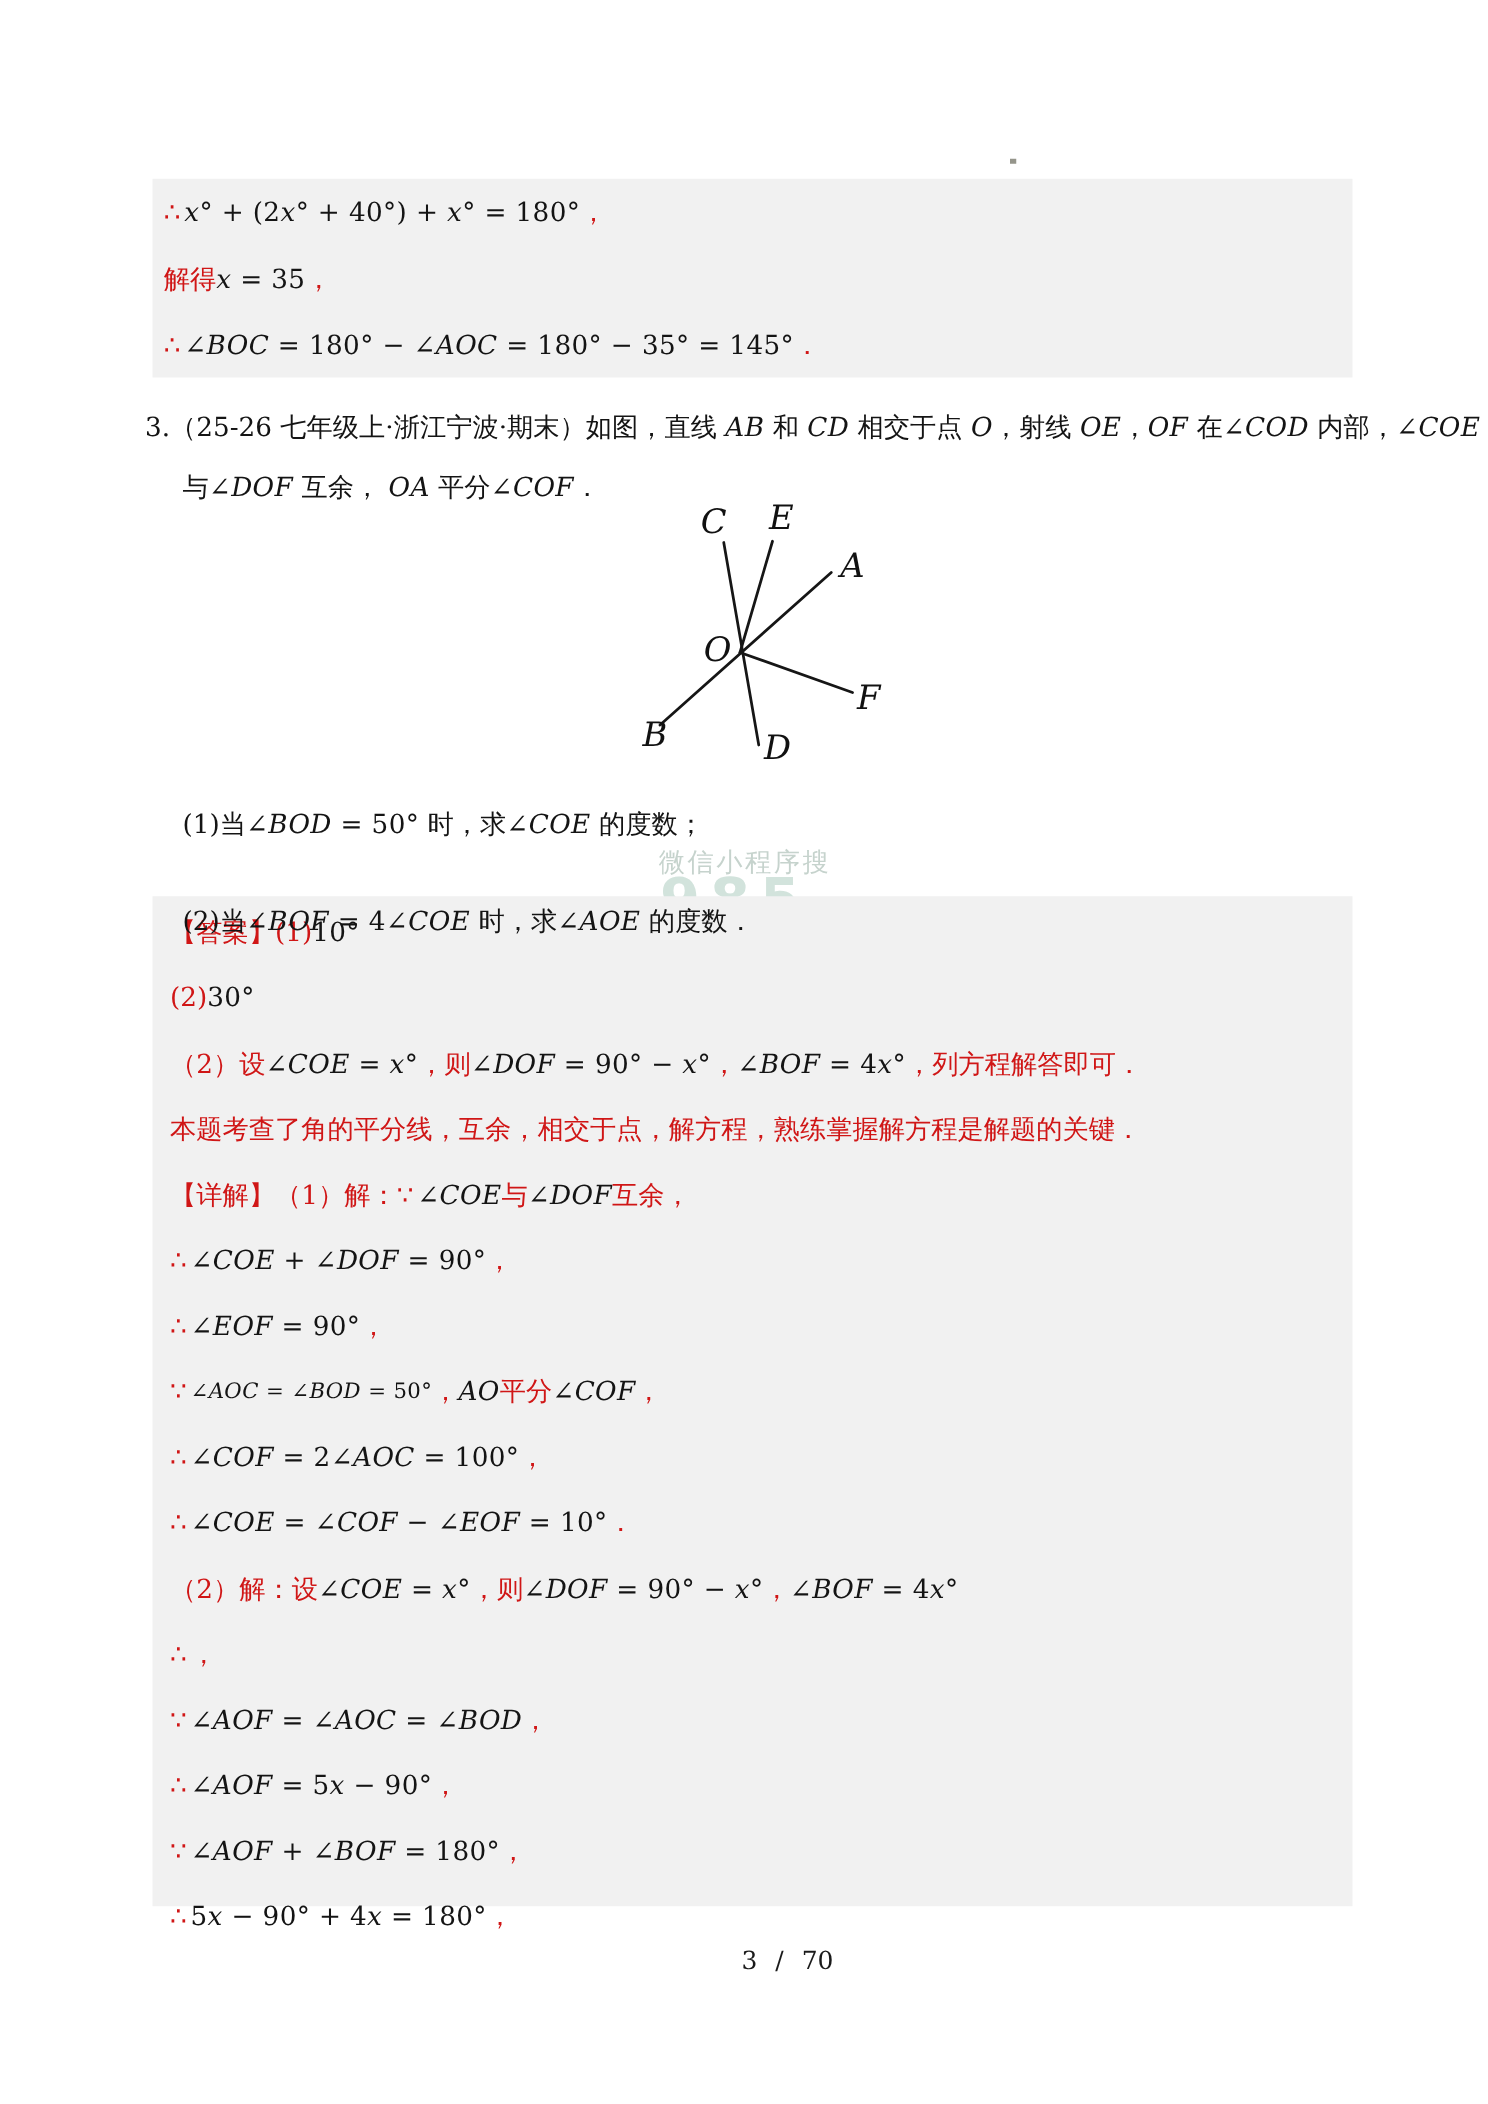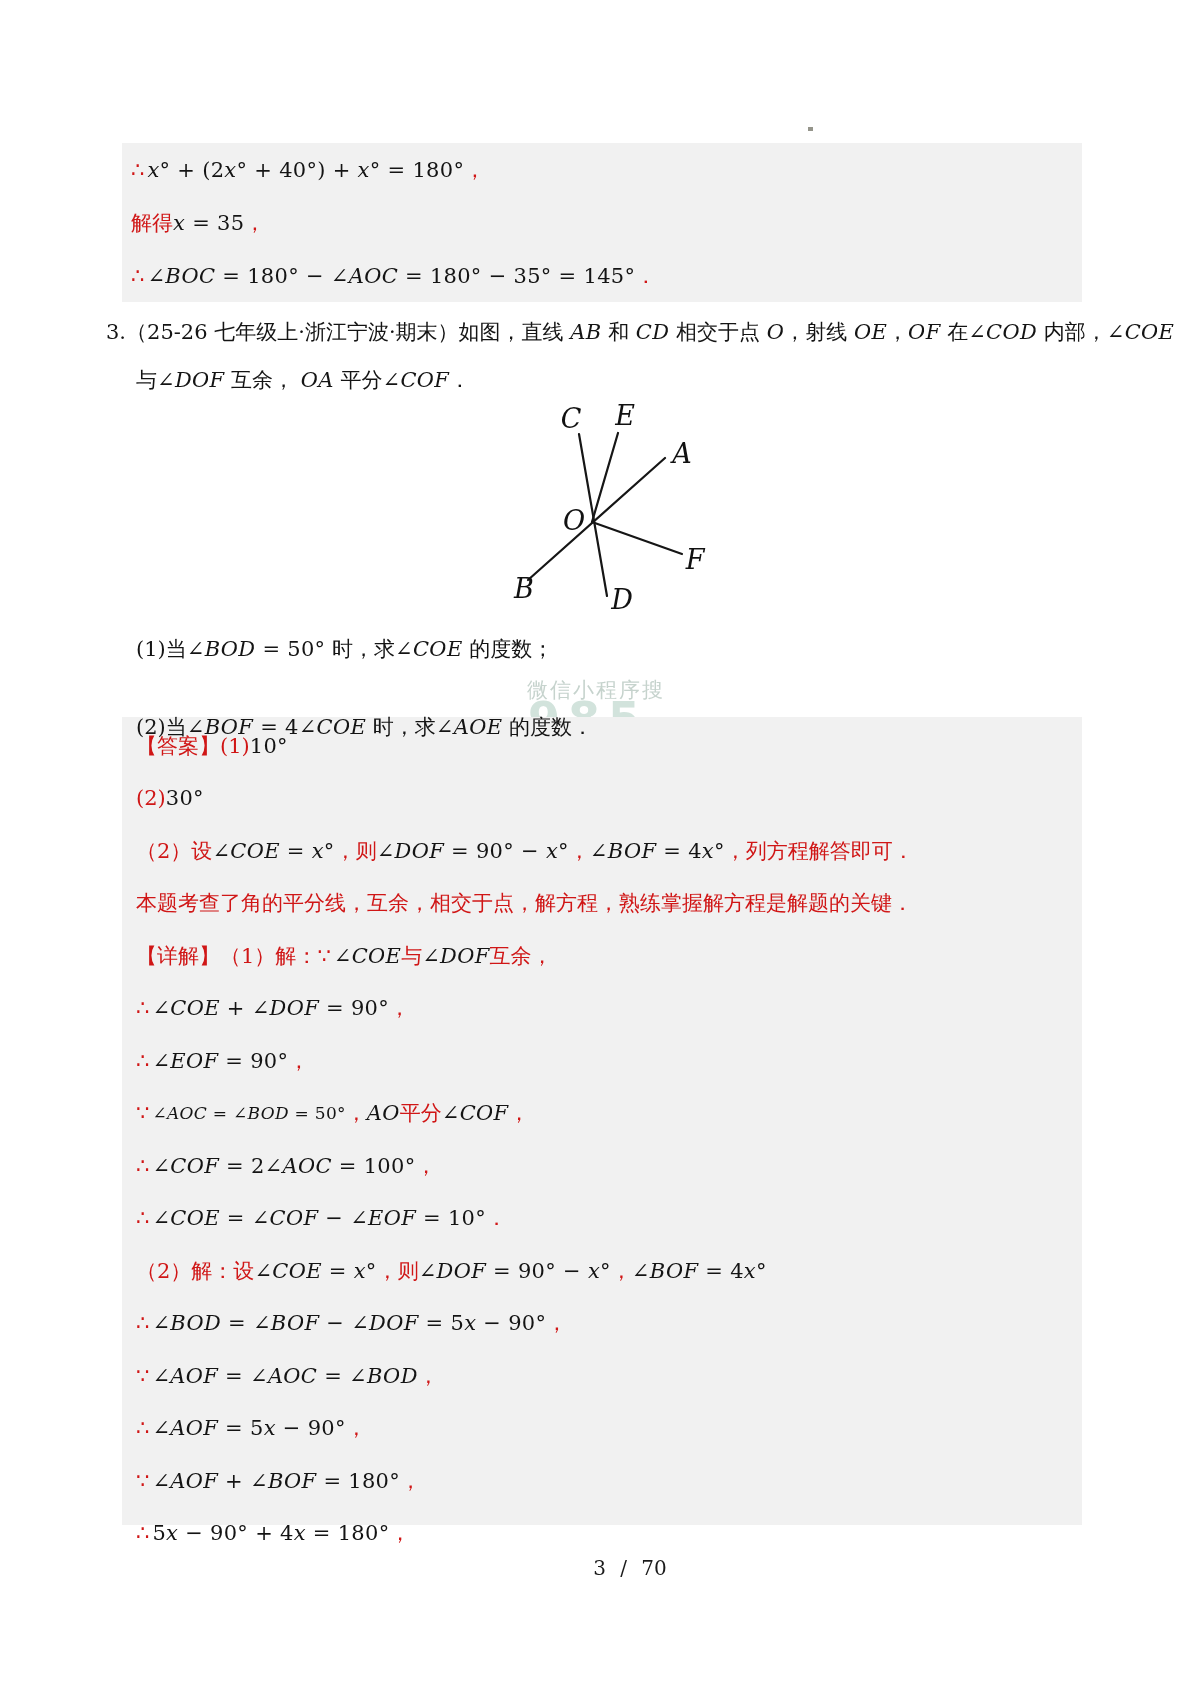--- a/index.html
+++ b/index.html
@@ -15,21 +15,21 @@
     font-family:"DejaVu Serif","Liberation Serif",serif;color:var(--ink);
     overflow:hidden;
   }
   .gray-block{
     position:absolute;left:122px;width:960px;background:var(--block-bg);z-index:1;
   }
   #prev-solution{top:143px;height:159px;}
   #prev-solution p{height:53px;display:flex;align-items:center;margin:0;padding-left:9px;font-size:21px;}
   #answer-block{top:717px;height:808px;}
   #answer-block p{height:47.5px;display:flex;align-items:center;margin:5px;padding-left:9px;font-size:21px;}
-  .text-line{position:absolute;margin:6px;font-size:21px;z-index:2;white-space:nowrap;}
+  .text-line{position:absolute;margin:16px;font-size:21px;z-index:2;white-space:nowrap;}
   #p3-line1{left:100px;top:312px;}
   #p3-line2{left:130px;top:360px;}
   #q1{left:130px;top:629px;}
   #q2{left:130px;top:707px;}
   .k-cn{color:var(--ink);}
   .k-cnr{color:var(--red);}
   .k-symr{color:var(--red);padding-right:3px;}
   .k-math,.k-maths{color:var(--ink);letter-spacing:0.3px;}
   .k-maths{font-size:17px;}
   .k-math i,.k-maths i{font-style:italic;}
@@ -170,21 +170,20 @@
         <span class="k-cnr">（2）解：设</span>
         <span class="k-math">∠<i>COE</i> = <i>x</i>°</span>
         <span class="k-cnr">，</span>
         <span class="k-cnr">则</span>
         <span class="k-math">∠<i>DOF</i> = 90° − <i>x</i>°</span>
         <span class="k-cnr">， </span>
         <span class="k-math">∠<i>BOF</i> = 4<i>x</i>°</span>
       </p>
     <p>
         <span class="k-symr">∴</span>
-        <span class="k-math">∠<i>BOD</i> = ∠<i>BOF</i> − ∠<i>DOF</i> = 5<i>x</i> − 90°</span>
         <span class="k-cnr">，</span>
       </p>
     <p>
         <span class="k-symr">∵</span>
         <span class="k-math">∠<i>AOF</i> = ∠<i>AOC</i> = ∠<i>BOD</i></span>
         <span class="k-cnr">，</span>
       </p>
     <p>
         <span class="k-symr">∴</span>
         <span class="k-math">∠<i>AOF</i> = 5<i>x</i> − 90°</span>

